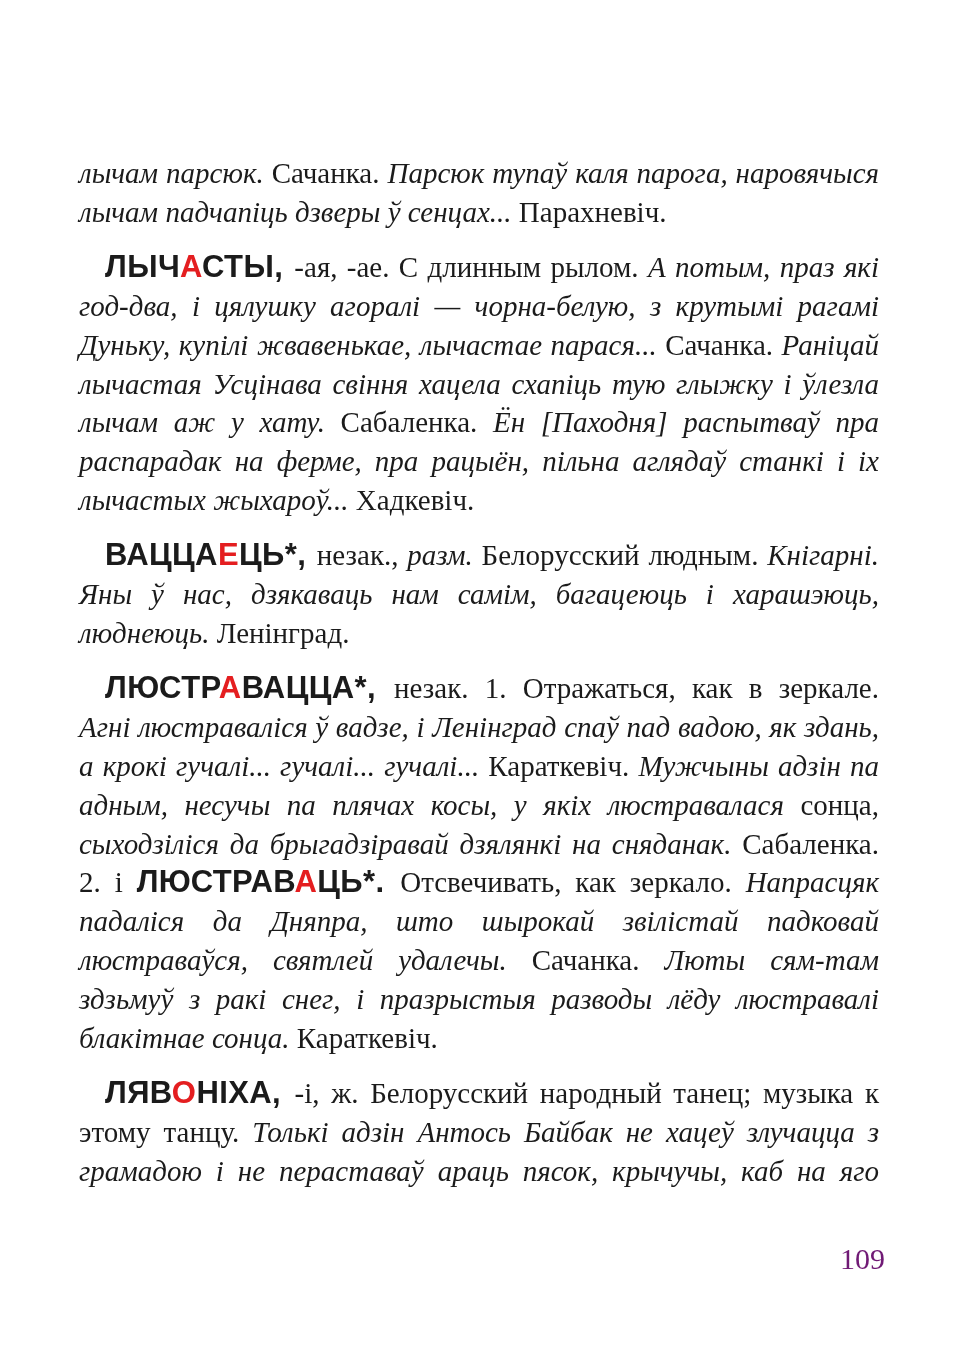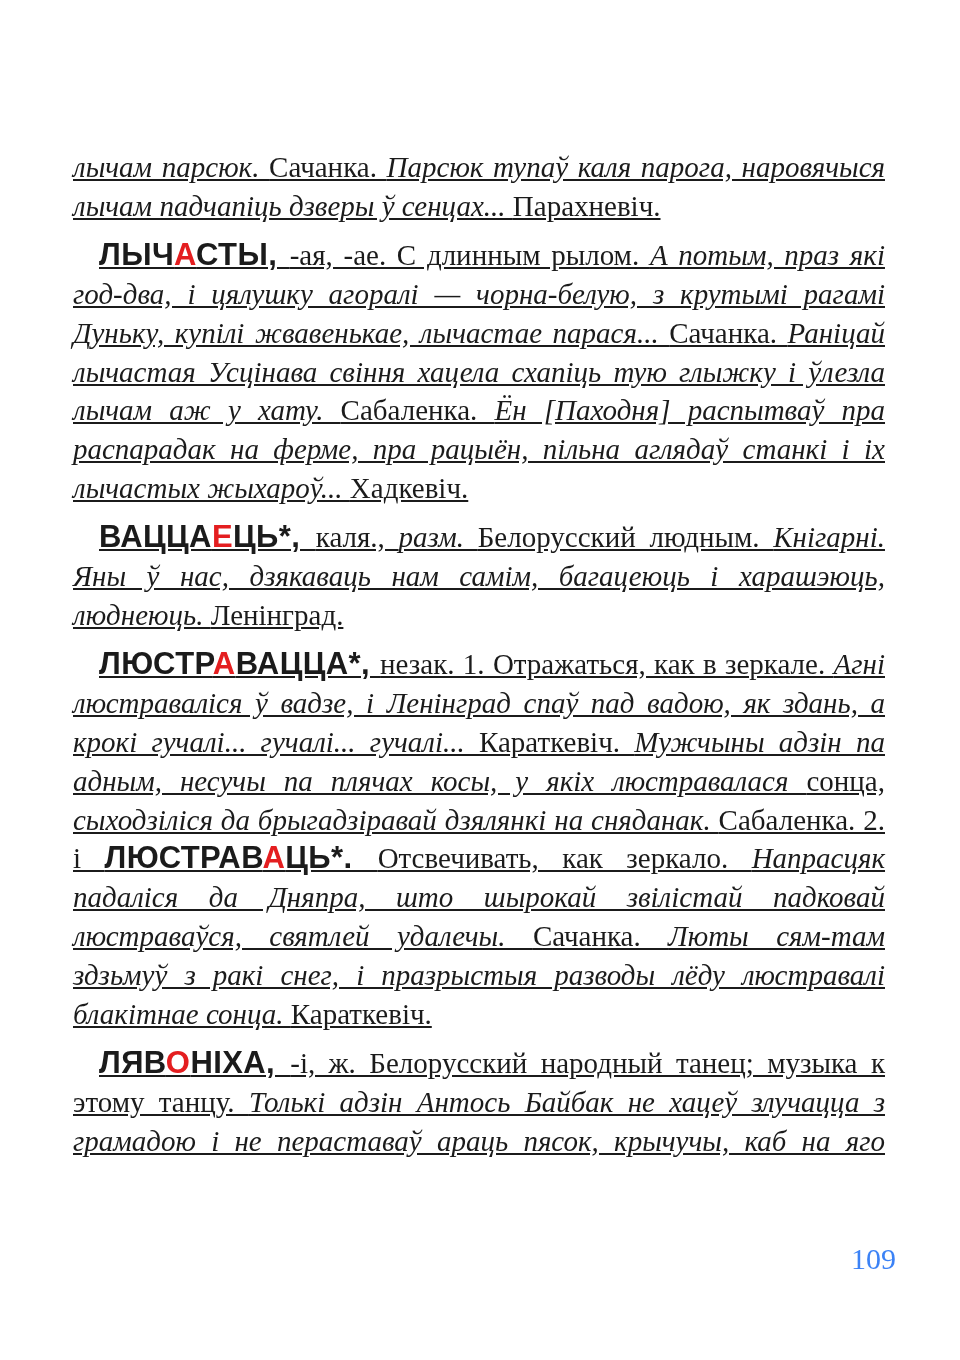--- a/index.html
+++ b/index.html
@@ -20,23 +20,22 @@
     position: absolute;
     left: 63px;
     top: 138px;
     width: 832px;
     font-size: 29px;
     line-height: 38.9px;
     text-align: justify;
     hyphens: none;
   }
   p.para {
-    margin: 10px;
+    margin: 16px;
     padding: 0;
-    text-decoration: underline;
   }
   p.para.indent {
     text-indent: 26px;
   }
   p.para.jlast {
     text-align-last: justify;
   }
   .seg-i {
     font-style: italic;
   }
@@ -44,31 +43,31 @@
     font-family: "Liberation Sans", "DejaVu Sans", sans-serif;
     font-weight: bold;
     font-size: 31px;
     letter-spacing: 0.4px;
   }
   .seg-br {
     color: var(--accent-red, #e41e20);
   }
   .page-number {
     position: absolute;
-    right: 64px;
+    right: 75px;
     top: 1242px;
     font-size: 30px;
-    color: #3b82f6;
+    color: #701a75;
   }
 </style>
 </head>
 <body>
 
 <div class="page">
   <div class="text-block">
       <p class="para"><span class="seg-i">лычам парсюк. </span><span class="seg-r">Сачанка. </span><span class="seg-i">Парсюк тупаў каля парога, наровячыся лычам падчапіць дзверы ў сенцах... </span><span class="seg-r">Парахневіч.</span></p>
       <p class="para indent"><span class="seg-b">ЛЫЧ</span><span class="seg-br">А</span><span class="seg-b">СТЫ, </span><span class="seg-r">-ая, -ае. С длинным рылом. </span><span class="seg-i">А потым, праз які год-два, і цялушку агоралі — чорна-белую, з крутымі рагамі Дуньку, купілі жвавенькае, лычастае парася... </span><span class="seg-r">Сачанка. </span><span class="seg-i">Раніцай лычастая Усцінава свіння хацела схапіць тую глыжку і ўлезла лычам аж у хату. </span><span class="seg-r">Сабаленка. </span><span class="seg-i">Ён [Паходня] распытваў пра распарадак на ферме, пра рацыён, пільна аглядаў станкі і іх лычастых жыхароў... </span><span class="seg-r">Хадкевіч.</span></p>
-      <p class="para indent"><span class="seg-b">ВАЦЦА</span><span class="seg-br">Е</span><span class="seg-b">ЦЬ*, </span><span class="seg-r">каля., </span><span class="seg-i">разм. </span><span class="seg-r">Белорусский людным. </span><span class="seg-i">Кнігарні. Яны ў нас, дзякаваць нам самім, багацеюць і харашэюць, люднеюць. </span><span class="seg-r">Ленінград.</span></p>
+      <p class="para indent"><span class="seg-b">ВАЦЦА</span><span class="seg-br">Е</span><span class="seg-b">ЦЬ*, </span><span class="seg-r">незак., </span><span class="seg-i">разм. </span><span class="seg-r">Белорусский людным. </span><span class="seg-i">Кнігарні. Яны ў нас, дзякаваць нам самім, багацеюць і харашэюць, люднеюць. </span><span class="seg-r">Ленінград.</span></p>
       <p class="para indent"><span class="seg-b">ЛЮСТР</span><span class="seg-br">А</span><span class="seg-b">ВАЦЦА*, </span><span class="seg-r">незак. 1. Отражаться, как в зеркале. </span><span class="seg-i">Агні люстраваліся ў вадзе, і Ленінград спаў пад вадою, як здань, а крокі гучалі... гучалі... гучалі... </span><span class="seg-r">Караткевіч. </span><span class="seg-i">Мужчыны адзін па адным, несучы па плячах косы, у якіх люстравалася </span><span class="seg-r">сонца, </span><span class="seg-i">сыходзіліся да брыгадзіравай дзялянкі на сняданак. </span><span class="seg-r">Сабаленка. 2. і </span><span class="seg-b">ЛЮСТРАВ</span><span class="seg-br">А</span><span class="seg-b">ЦЬ*. </span><span class="seg-r">Отсвечивать, как зеркало. </span><span class="seg-i">Напрасцяк падаліся да Дняпра, што шырокай звілістай падковай люстраваўся, святлей удалечы. </span><span class="seg-r">Сачанка. </span><span class="seg-i">Люты сям-там здзьмуў з ракі снег, і празрыстыя разводы лёду люстравалі блакітнае сонца. </span><span class="seg-r">Караткевіч.</span></p>
       <p class="para indent jlast"><span class="seg-b">ЛЯВ</span><span class="seg-br">О</span><span class="seg-b">НІХА, </span><span class="seg-r">-і, ж. Белорусский народный танец; музыка к этому танцу. </span><span class="seg-i">Толькі адзін Антось Байбак не хацеў злучацца з грамадою і не пераставаў араць пясок, крычучы, каб на яго</span></p>
     </div>
   <div class="page-number">109</div>
 </div>
 
 </body></html>

